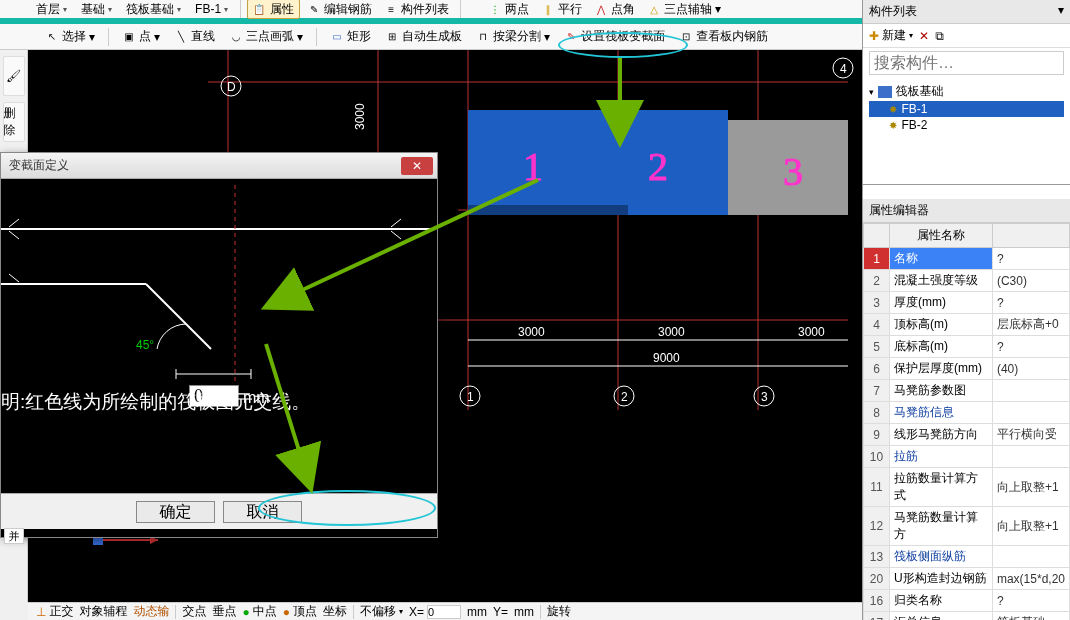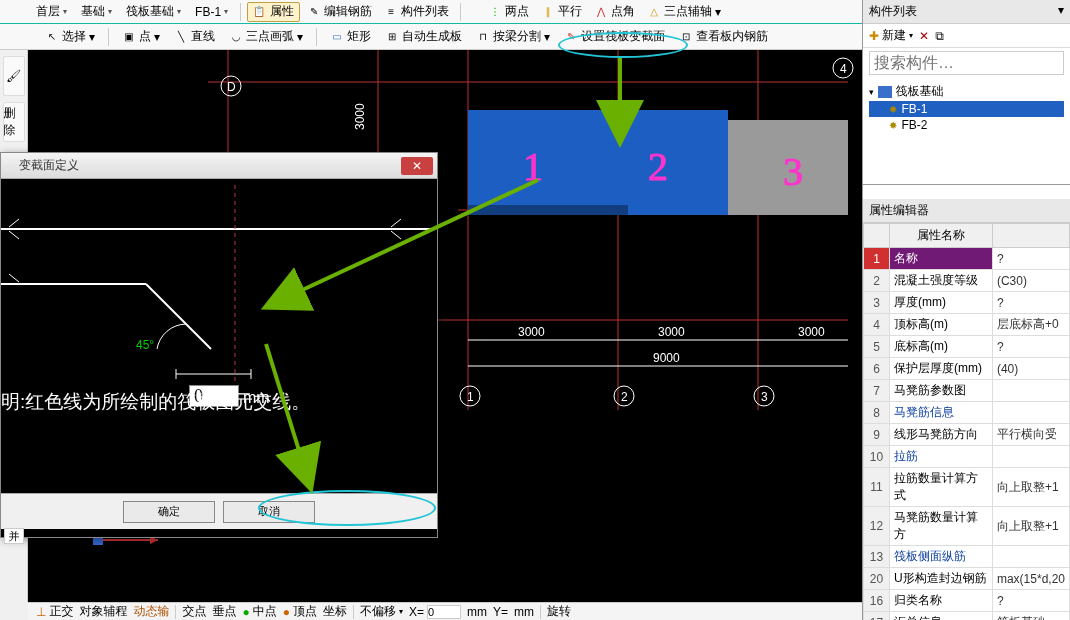--- a/index.html
+++ b/index.html
@@ -1,19 +1,19 @@
 <!DOCTYPE html>
 <html><head>
 <meta charset="utf-8">
 <style>
 * { margin: 0; padding: 0; box-sizing: border-box; font-family: "Microsoft YaHei", SimSun, sans-serif; font-size: 12px; }
 body { width: 1070px; height: 620px; background: #f0f0f0; position: relative; overflow: hidden; }
 
 
-.toolbar1 { background: #f8f8f8; border-bottom: 1px solid #14b8a6; height: 24px; display: flex; align-items: center; padding-left: 30px; gap: 2px; }
+.toolbar1 { background: #f8f8f8; border-bottom: 6px solid #14b8a6; height: 24px; display: flex; align-items: center; padding-left: 30px; gap: 2px; }
 .tb-drop { display: flex; align-items: center; gap: 3px; padding: 0 6px; height: 20px; cursor: pointer; }
 .tb-drop .arrow { font-size: 8px; color: #555; }
 .tb-sep { width: 1px; height: 18px; background: #ccc; margin: 0 4px; }
 .tb-btn { display: flex; align-items: center; gap: 3px; padding: 0 5px; height: 20px; cursor: pointer; }
 .tb-btn.active { background: #fff3cd; border: 1px solid #c0a040; border-radius: 2px; }
 .ico { width: 14px; height: 14px; display: inline-flex; align-items: center; justify-content: center; font-size: 10px; }
 
 
 .toolbar2 { background: #f8f8f8; border-bottom: 1px solid #ccc; height: 26px; display: flex; align-items: center; padding-left: 40px; gap: 4px; }
 
@@ -35,34 +35,34 @@
 .tree-indent1 { padding-left: 20px; }
 .tree-ico { width: 14px; height: 12px; display: inline-block; }
 .tree-sun { color: #aa8800; font-size: 10px; }
 
 .rp-props { border-top: 1px solid #999; }
 .props-head { background: #e8e8e8; padding: 3px 6px; border-bottom: 1px solid #ccc; margin-top: 14px; }
 .props-table { width: 100%; border-collapse: collapse; font-size: 12px; }
 .props-table th { background: #f0f0f0; border: 1px solid #ccc; padding: 3px 4px; font-weight: normal; text-align: center; }
 .props-table td { border: 1px solid #ddd; padding: 2px 4px; height: 18px; }
 .props-table td.rownum { background: #f0f0f0; text-align: center; width: 26px; color: #555; }
-.props-table tr.sel td.name { background: #701a75; color: #fff; }
+.props-table tr.sel td.name { background: #3b82f6; color: #fff; }
 .props-table td.name { color: #1040a0; cursor: pointer; }
 .props-table td.name.black { color: #000; }
 .props-table td.val { color: #333; }
 .props-table tr.sel td.rownum { background: #d03030; color: #fff; }
 
 
 .dialog { position: absolute; left: 0; top: 152px; width: 438px; height: 386px; border: 1px solid #888; background: #000; box-shadow: 2px 2px 8px rgba(0,0,0,0.4); }
-.dlg-title { background: linear-gradient(#f4f4f4, #dcdcdc); height: 26px; display: flex; align-items: center; justify-content: space-between; padding: 0 4px 0 18px; border-bottom: 1px solid #aaa; font-size: 12px; color: #333; }
+.dlg-title { background: linear-gradient(#f4f4f4, #dcdcdc); height: 26px; display: flex; align-items: center; justify-content: space-between; padding: 0 4px 0 8px; border-bottom: 1px solid #aaa; font-size: 12px; color: #333; }
 .dlg-close { width: 32px; height: 18px; background: #c84040; color: #fff; display: flex; align-items: center; justify-content: center; font-size: 10px; border-radius: 2px; cursor: pointer; }
 .dlg-body { position: relative; background: #000; height: 300px; }
 .dlg-note { color: #fff; font-size: 19px; padding: 8px 6px 0 0px; position: absolute; bottom: 64px; left: 0; }
 .dlg-btns { position: absolute; bottom: 8px; left: 0; right: 0; display: flex; justify-content: center; gap: 8px; background: #f0f0f0; height: 36px; align-items: center; border-top: 1px solid #aaa; }
-.dlg-btn { width: 92px; height: 22px; border: 1px solid #888; background: #eaeaea; cursor: pointer; font-size: 11px; }
+.dlg-btn { width: 79px; height: 22px; border: 1px solid #888; background: #eaeaea; cursor: pointer; font-size: 16px; }
 
 
 .statusbar { position: absolute; left: 28px; right: 208px; bottom: 0; height: 18px; background: #f4f4f4; border-top: 1px solid #ccc; display: flex; align-items: center; gap: 6px; padding-left: 8px; font-size: 12px; overflow: hidden; }
 .sb-item { display: flex; align-items: center; gap: 3px; cursor: pointer; white-space: nowrap; }
 .sb-active { color: #b05000; }
 
 
 .ann-circle { position: absolute; border: 2px solid #21c5d6; border-radius: 50%; pointer-events: none; }
 
 

